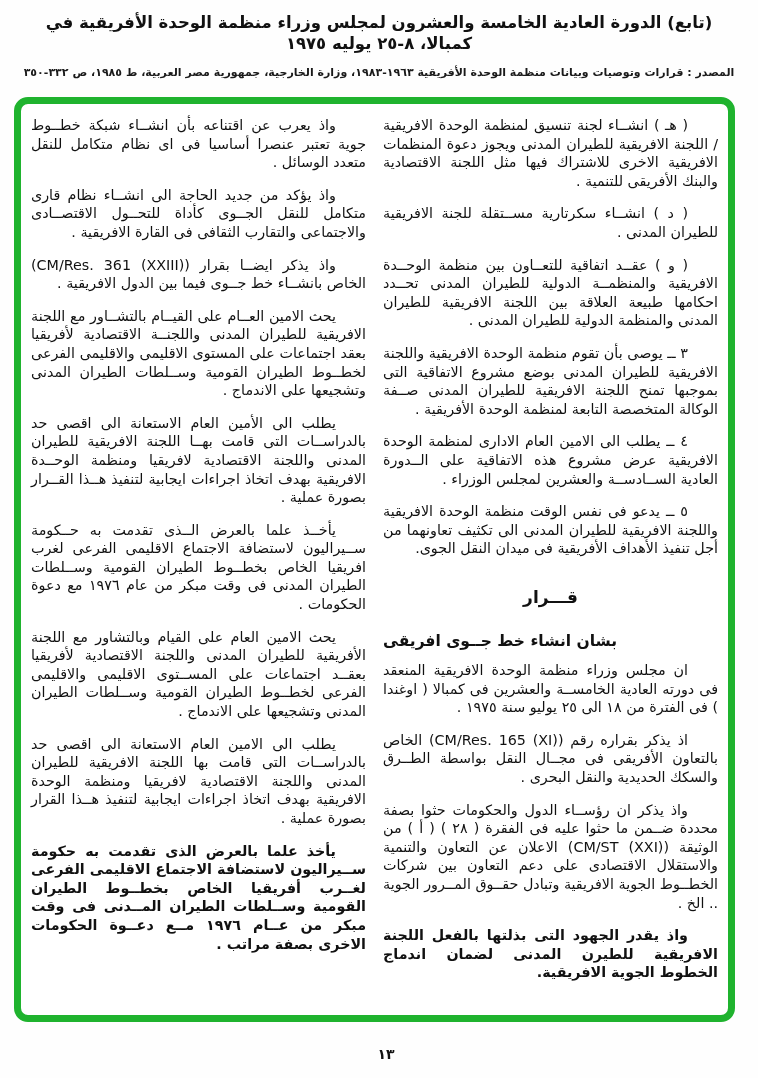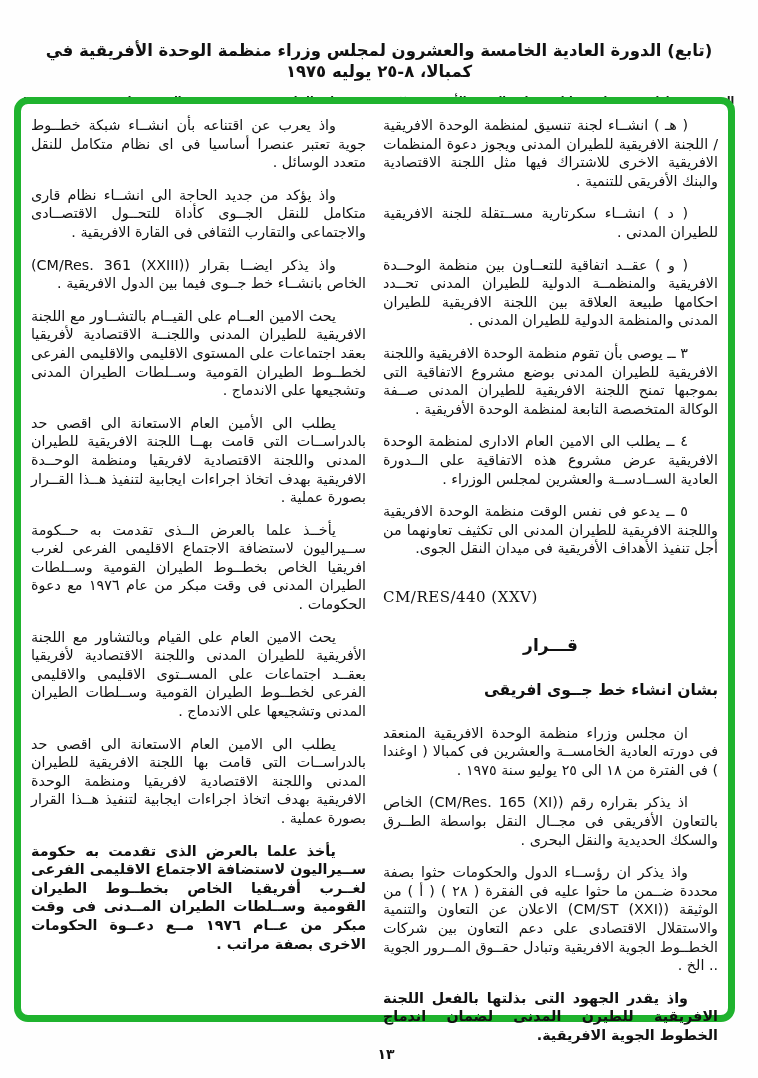--- a/index.html
+++ b/index.html
@@ -11,21 +11,21 @@
     overflow:hidden;
   }
   .page{
     position:relative;
     width:758px;height:1078px;
     background:#fefefe;
   }
   
   .header{
     text-align:center;
-    padding-top:40px;
+    padding-top:12px;
     direction:rtl;
   }
   .header-title{
     font-size:16.5px;
     font-weight:bold;
     line-height:1.3;
     margin:0 20px;
   }
   .header-source{
     font-size:11px;
@@ -73,24 +73,24 @@
     margin:30px 0 12px 0;
   }
   .res-heading{
     text-align:center;
     font-size:17px;
     font-weight:bold;
     margin:30px 0 26px 0;
     text-indent:0;
   }
   .res-subheading{
-    text-align:right;
+    text-align:left;
     font-size:15.5px;
     font-weight:bold;
-    margin:0 0 24px 0;
+    margin:0 0 10px 0;
     text-indent:0;
   }
   
   .footer{
     position:absolute;
     left:7px;bottom:16px;
     width:100%;
     text-align:center;
     font-size:14px;
     font-weight:bold;
@@ -110,21 +110,20 @@
   <div class="green-box" style="border-color: rgb(31, 179, 46);">
     <div class="columns">
 
       <div class="col">
         <p class="para">( هـ ) انشــاء لجنة تنسيق لمنظمة الوحدة الافريقية / اللجنة الافريقية للطيران المدنى ويجوز دعوة المنظمات الافريقية الاخرى للاشتراك فيها مثل اللجنة الاقتصادية والبنك الأفريقى للتنمية .</p>
         <p class="para">( د ) انشــاء سكرتارية مســتقلة للجنة الافريقية للطيران المدنى .</p>
         <p class="para">( و ) عقــد اتفاقية للتعــاون بين منظمة الوحــدة الافريقية والمنظمــة الدولية للطيران المدنى تحــدد احكامها طبيعة العلاقة بين اللجنة الافريقية للطيران المدنى والمنظمة الدولية للطيران المدنى .</p>
         <p class="para">٣ ــ يوصى بأن تقوم منظمة الوحدة الافريقية واللجنة الافريقية للطيران المدنى بوضع مشروع الاتفاقية التى بموجبها تمنح اللجنة الافريقية للطيران المدنى صــفة الوكالة المتخصصة التابعة لمنظمة الوحدة الأفريقية .</p>
         <p class="para">٤ ــ يطلب الى الامين العام الادارى لمنظمة الوحدة الافريقية عرض مشروع هذه الاتفاقية على الــدورة العادية الســادســة والعشرين لمجلس الوزراء .</p>
         <p class="para">٥ ــ يدعو فى نفس الوقت منظمة الوحدة الافريقية واللجنة الافريقية للطيران المدنى الى تكثيف تعاونهما من أجل تنفيذ الأهداف الأفريقية فى ميدان النقل الجوى.</p>
-        <p class="latin-ref">CM/RES/440 (XXV)</p>
         <h2 class="res-heading">قـــرار</h2>
         <h3 class="res-subheading">بشان انشاء خط جــوى افريقى</h3>
         <p class="para">ان مجلس وزراء منظمة الوحدة الافريقية المنعقد فى دورته العادية الخامســة والعشرين فى كمبالا ( اوغندا ) فى الفترة من ١٨ الى ٢٥ يوليو سنة ١٩٧٥ .</p>
         <p class="para">اذ يذكر بقراره رقم (CM/Res. 165 (XI)) الخاص بالتعاون الأفريقى فى مجــال النقل بواسطة الطــرق والسكك الحديدية والنقل البحرى .</p>
         <p class="para">واذ يذكر ان رؤســاء الدول والحكومات حثوا بصفة محددة ضــمن ما حثوا عليه فى الفقرة ( ٢٨ ) ( أ ) من الوثيقة (CM/ST (XXI)) الاعلان عن التعاون والتنمية والاستقلال الاقتصادى على دعم التعاون بين شركات الخطــوط الجوية الافريقية وتبادل حقــوق المــرور الجوية .. الخ .</p>
         <p class="para bold">واذ يقدر الجهود التى بذلتها بالفعل اللجنة الافريقية للطيرن المدنى لضمان اندماج الخطوط الجوية الافريقية.</p>
       </div>
 
       <div class="col">
         <p class="para">واذ يعرب عن اقتناعه بأن انشــاء شبكة خطــوط جوية تعتبر عنصرا أساسيا فى اى نظام متكامل للنقل متعدد الوسائل .</p>

